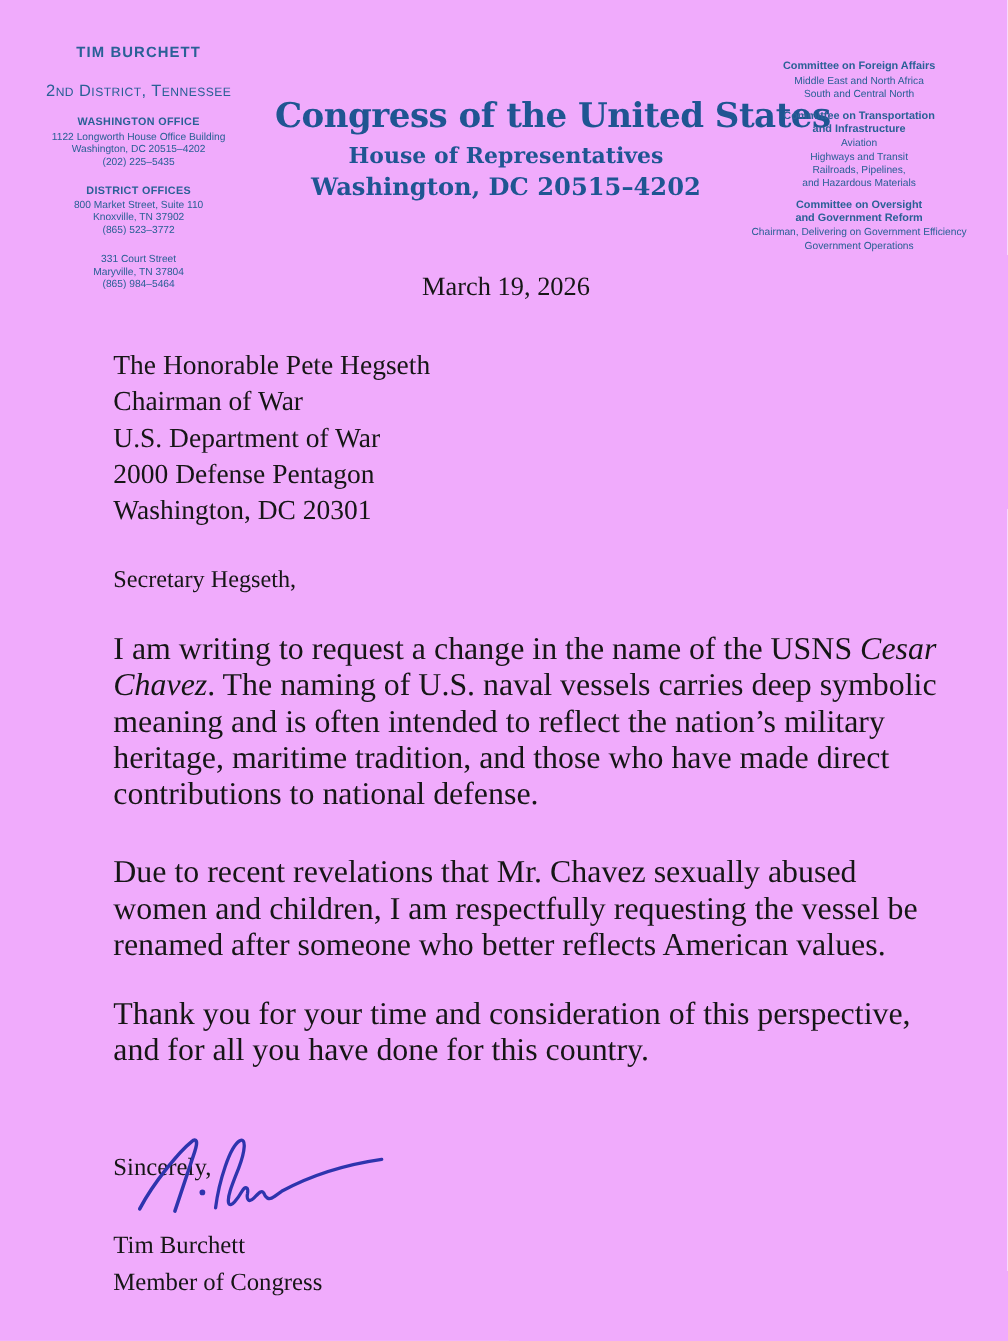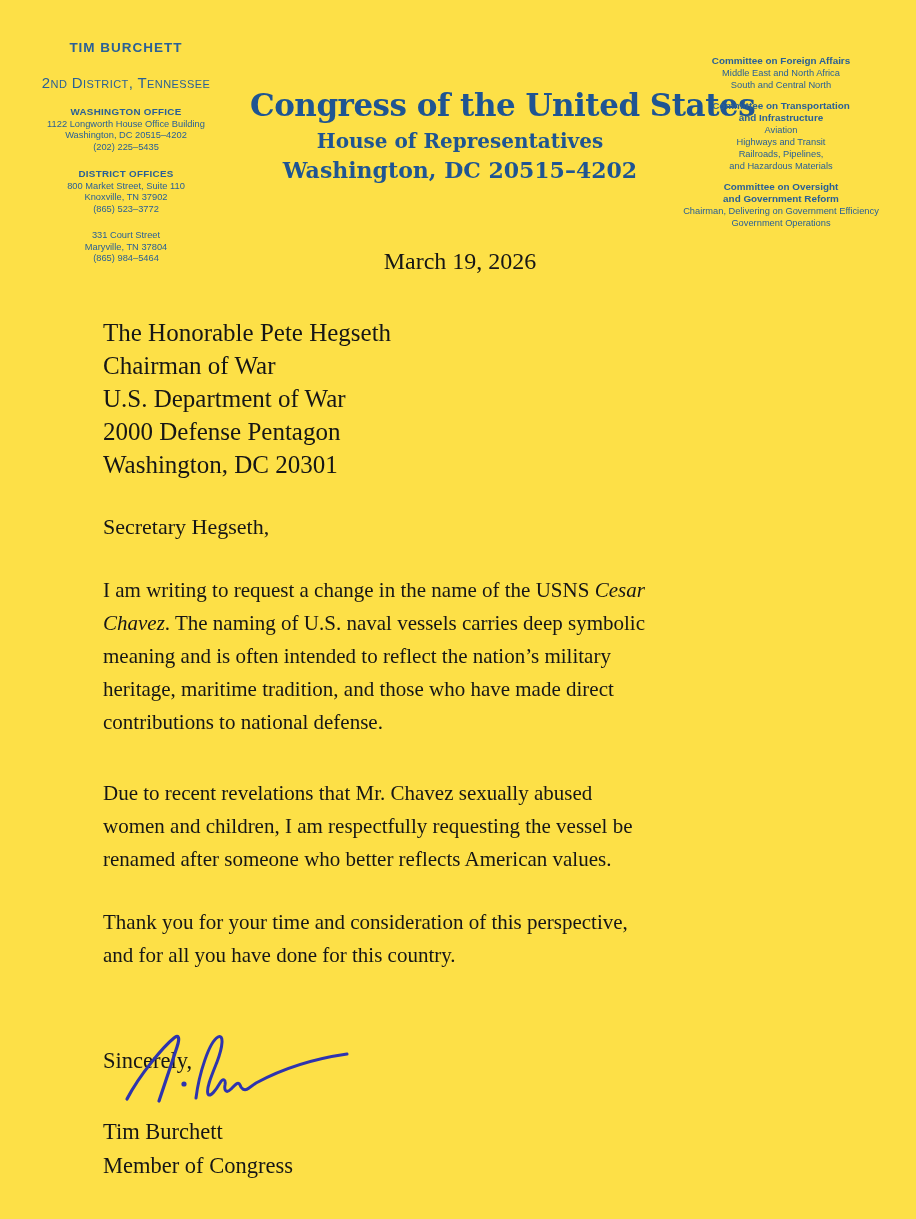--- a/index.html
+++ b/index.html
@@ -1,19 +1,19 @@
 <!DOCTYPE html>
 <html><head>
 <meta charset="utf-8">
 <style>
   html,body{margin:0;padding:0;background:#ffffff;}
   .page{
     position:relative;
     width:916px;height:1219px;
-    background:#fde047;
+    background:#f0abfc;
     overflow:hidden;
     font-family:"Liberation Serif", serif;
     color:#161616;
   }
 
   
   .lh-left{
     position:absolute;left:12px;top:40px;width:228px;
     text-align:center;color:#2a6096;
     font-family:"Liberation Sans", sans-serif;
@@ -52,21 +52,21 @@
   .recipient{
     position:absolute;left:103px;top:316px;
     font-size:25px;line-height:33px;
   }
   .salutation{
     position:absolute;left:103px;top:514px;
     font-size:22px;
   }
   .para{
     position:absolute;left:103px;width:760px;
-    font-size:21px;line-height:33px;
+    font-size:29px;line-height:33px;
   }
   .p1{top:574px;}
   .p2{top:777px;}
   .p3{top:906px;}
   .closing{position:absolute;left:103px;top:1048px;font-size:22.5px;}
   .italic{font-style:italic;}
 
   
   .signature{position:absolute;left:112px;top:1026px;width:270px;height:90px;}
   .signer{

